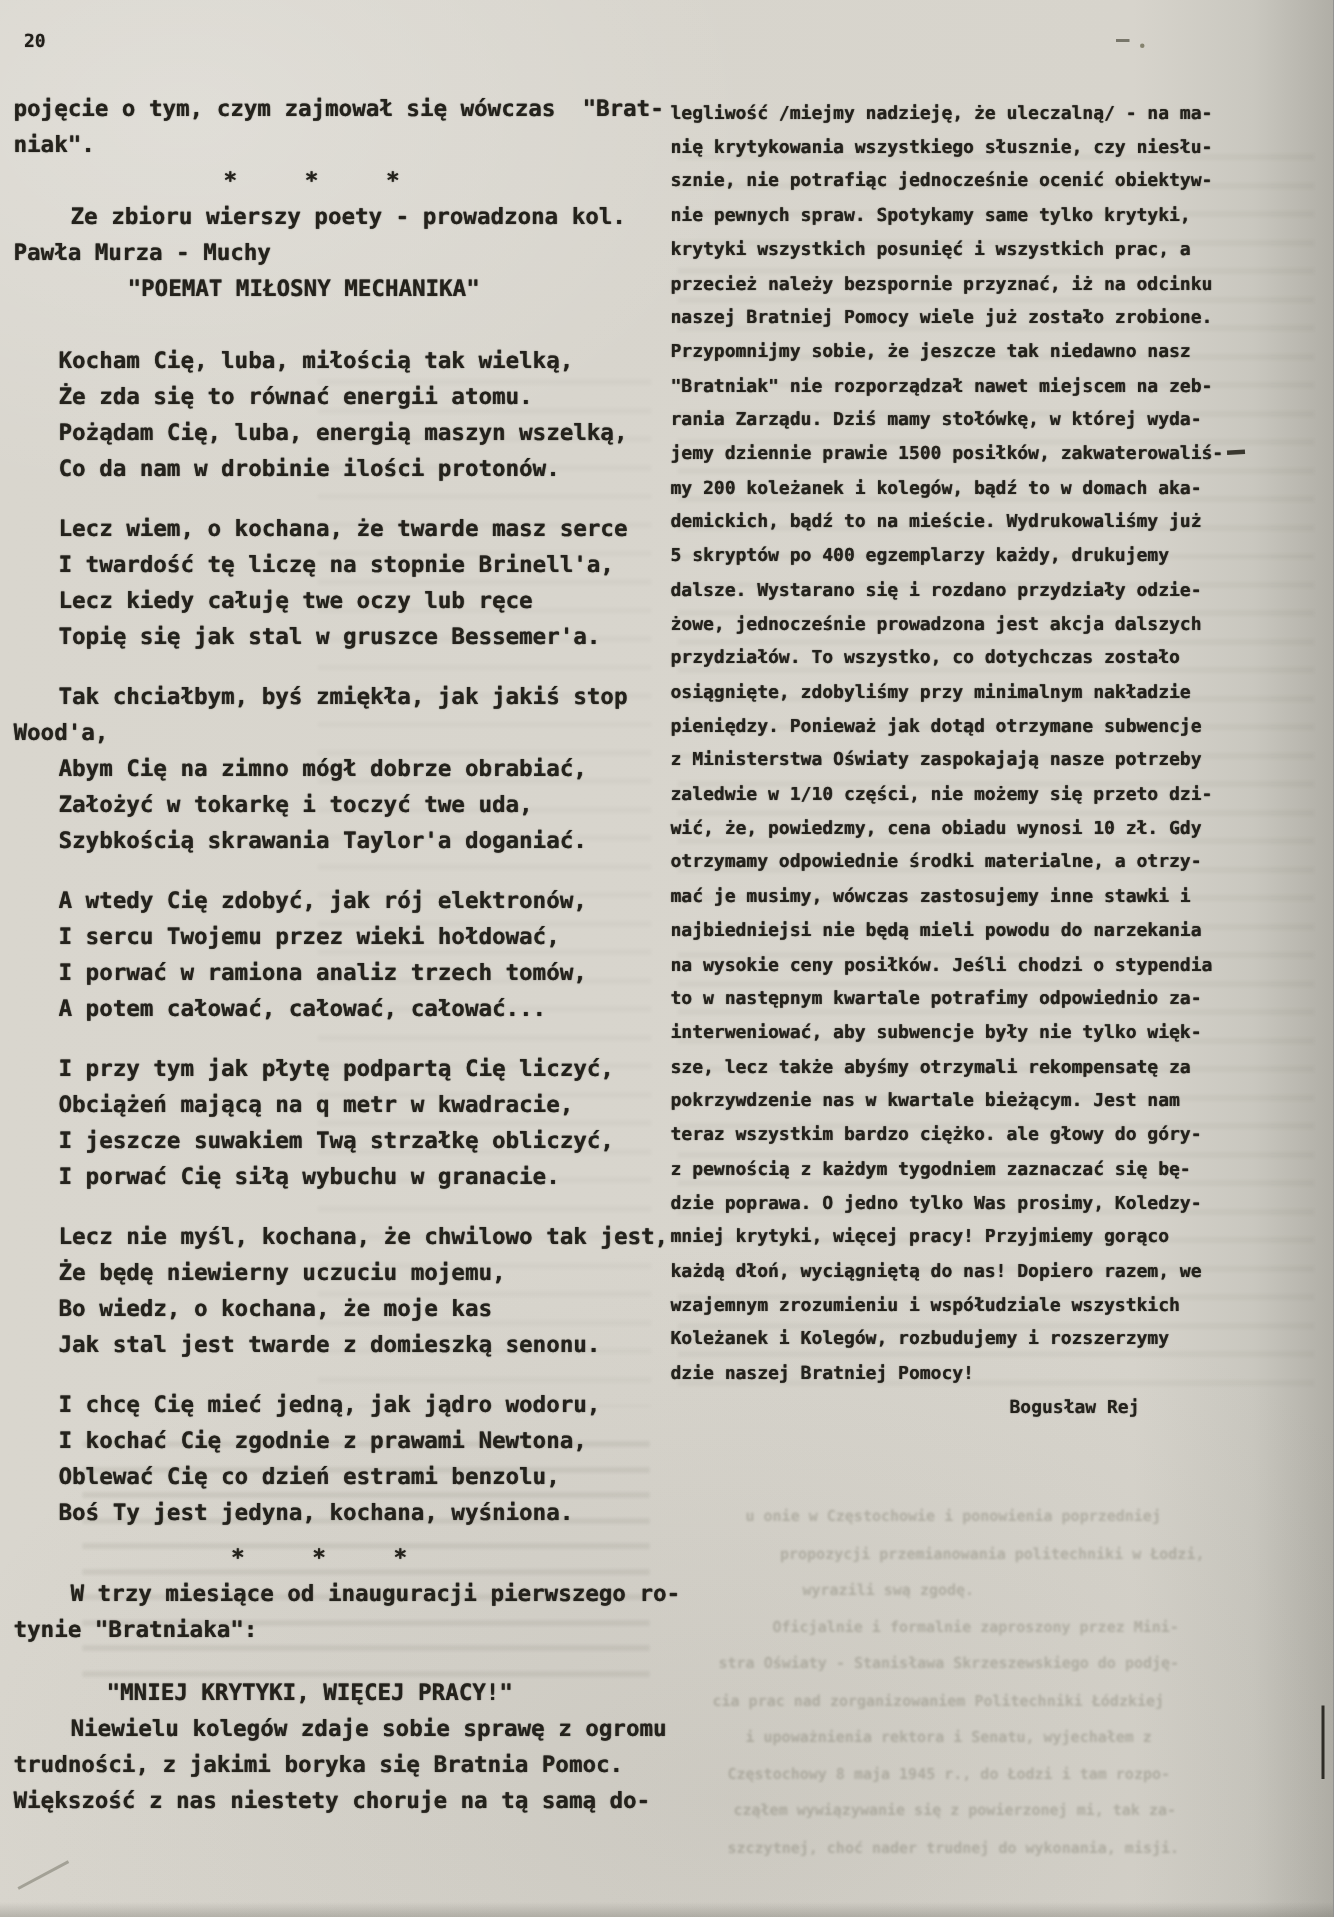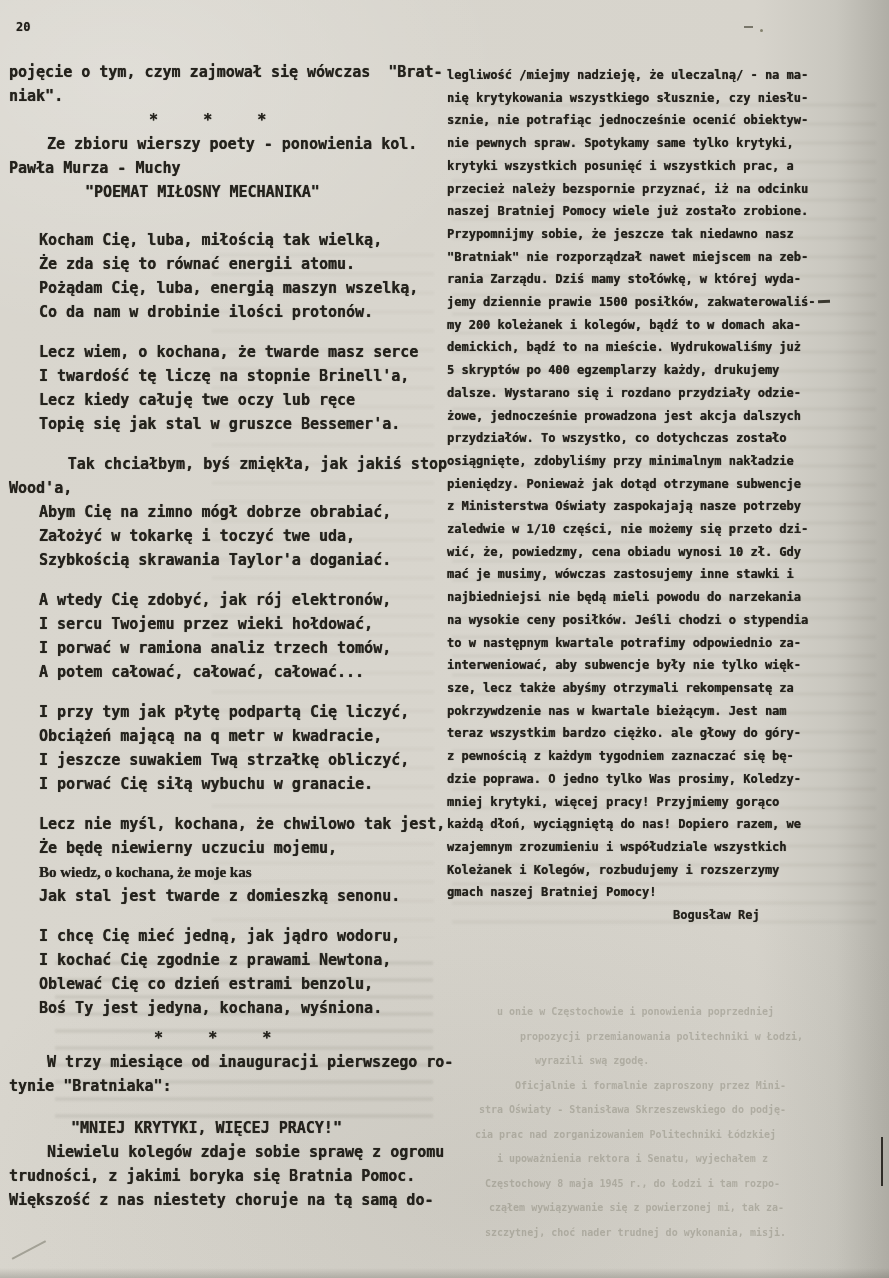--- a/index.html
+++ b/index.html
@@ -62,47 +62,47 @@
       <div class="ghost-line" style="padding-left: 14px;">cząłem wywiązywanie się z powierzonej mi, tak za-</div>
       <div class="ghost-line" style="padding-left: 10px;">szczytnej, choć nader trudnej do wykonania, misji.</div>
     </div>
 
   <div class="pageno">20</div>
 
   <div class="col col-left" id="leftCol">
       <div class="tl">pojęcie o tym, czym zajmował się wówczas  "Brat-</div>
       <div class="tl">niak".</div>
       <div class="tl" style="padding-left: 140px;">*     *     *</div>
-      <div class="tl" style="padding-left: 38px;">Ze zbioru wierszy poety - ponowienia kol.</div>
+      <div class="tl" style="padding-left: 38px;">Ze zbioru wierszy poety - prowadzona kol.</div>
       <div class="tl">Pawła Murza - Muchy</div>
       <div class="tl" style="padding-left: 76px;">"POEMAT MIŁOSNY MECHANIKA"</div>
       <div class="tl" style="padding-left: 30px; margin-top: 24px;">Kocham Cię, luba, miłością tak wielką,</div>
       <div class="tl" style="padding-left: 30px;">Że zda się to równać energii atomu.</div>
       <div class="tl" style="padding-left: 30px;">Pożądam Cię, luba, energią maszyn wszelką,</div>
       <div class="tl" style="padding-left: 30px;">Co da nam w drobinie ilości protonów.</div>
       <div class="tl" style="padding-left: 30px; margin-top: 16px;">Lecz wiem, o kochana, że twarde masz serce</div>
       <div class="tl" style="padding-left: 30px;">I twardość tę liczę na stopnie Brinell'a,</div>
       <div class="tl" style="padding-left: 30px;">Lecz kiedy całuję twe oczy lub ręce</div>
       <div class="tl" style="padding-left: 30px;">Topię się jak stal w gruszce Bessemer'a.</div>
-      <div class="tl" style="padding-left: 30px; margin-top: 16px; text-align: right;">Tak chciałbym, byś zmiękła, jak jakiś stop</div>
+      <div class="tl" style="padding-left: 30px; margin-top: 16px;">Tak chciałbym, byś zmiękła, jak jakiś stop</div>
       <div class="tl">Wood'a,</div>
       <div class="tl" style="padding-left: 30px;">Abym Cię na zimno mógł dobrze obrabiać,</div>
       <div class="tl" style="padding-left: 30px;">Założyć w tokarkę i toczyć twe uda,</div>
       <div class="tl" style="padding-left: 30px;">Szybkością skrawania Taylor'a doganiać.</div>
       <div class="tl" style="padding-left: 30px; margin-top: 16px;">A wtedy Cię zdobyć, jak rój elektronów,</div>
       <div class="tl" style="padding-left: 30px;">I sercu Twojemu przez wieki hołdować,</div>
       <div class="tl" style="padding-left: 30px;">I porwać w ramiona analiz trzech tomów,</div>
       <div class="tl" style="padding-left: 30px;">A potem całować, całować, całować...</div>
       <div class="tl" style="padding-left: 30px; margin-top: 16px;">I przy tym jak płytę podpartą Cię liczyć,</div>
       <div class="tl" style="padding-left: 30px;">Obciążeń mającą na q metr w kwadracie,</div>
       <div class="tl" style="padding-left: 30px;">I jeszcze suwakiem Twą strzałkę obliczyć,</div>
       <div class="tl" style="padding-left: 30px;">I porwać Cię siłą wybuchu w granacie.</div>
       <div class="tl" style="padding-left: 30px; margin-top: 16px;">Lecz nie myśl, kochana, że chwilowo tak jest,</div>
       <div class="tl" style="padding-left: 30px;">Że będę niewierny uczuciu mojemu,</div>
-      <div class="tl" style="padding-left: 30px; font-family: Liberation Serif, serif;">Bo wiedz, o kochana, że moje kas</div>
+      <div class="tl" style="padding-left: 30px;">Bo wiedz, o kochana, że moje kas</div>
       <div class="tl" style="padding-left: 30px;">Jak stal jest twarde z domieszką senonu.</div>
       <div class="tl" style="padding-left: 30px; margin-top: 16px;">I chcę Cię mieć jedną, jak jądro wodoru,</div>
       <div class="tl" style="padding-left: 30px;">I kochać Cię zgodnie z prawami Newtona,</div>
       <div class="tl" style="padding-left: 30px;">Oblewać Cię co dzień estrami benzolu,</div>
       <div class="tl" style="padding-left: 30px;">Boś Ty jest jedyna, kochana, wyśniona.</div>
       <div class="tl" style="padding-left: 145px; margin-top: 6px;">*     *     *</div>
       <div class="tl" style="padding-left: 38px;">W trzy miesiące od inauguracji pierwszego ro-</div>
       <div class="tl">tynie "Bratniaka":</div>
       <div class="tl" style="padding-left: 62px; margin-top: 18px;">"MNIEJ KRYTYKI, WIĘCEJ PRACY!"</div>
       <div class="tl" style="padding-left: 38px;">Niewielu kolegów zdaje sobie sprawę z ogromu</div>
@@ -127,35 +127,36 @@
         <div class="tl">demickich, bądź to na mieście. Wydrukowaliśmy już</div>
         <div class="tl">5 skryptów po 400 egzemplarzy każdy, drukujemy</div>
         <div class="tl">dalsze. Wystarano się i rozdano przydziały odzie-</div>
         <div class="tl">żowe, jednocześnie prowadzona jest akcja dalszych</div>
         <div class="tl">przydziałów. To wszystko, co dotychczas zostało</div>
         <div class="tl">osiągnięte, zdobyliśmy przy minimalnym nakładzie</div>
         <div class="tl">pieniędzy. Ponieważ jak dotąd otrzymane subwencje</div>
         <div class="tl">z Ministerstwa Oświaty zaspokajają nasze potrzeby</div>
         <div class="tl">zaledwie w 1/10 części, nie możemy się przeto dzi-</div>
         <div class="tl">wić, że, powiedzmy, cena obiadu wynosi 10 zł. Gdy</div>
+        <div class="tl">otrzymamy odpowiednie środki materialne, a otrzy-</div>
         <div class="tl">mać je musimy, wówczas zastosujemy inne stawki i</div>
         <div class="tl">najbiedniejsi nie będą mieli powodu do narzekania</div>
         <div class="tl">na wysokie ceny posiłków. Jeśli chodzi o stypendia</div>
         <div class="tl">to w następnym kwartale potrafimy odpowiednio za-</div>
         <div class="tl">interweniować, aby subwencje były nie tylko więk-</div>
         <div class="tl">sze, lecz także abyśmy otrzymali rekompensatę za</div>
         <div class="tl">pokrzywdzenie nas w kwartale bieżącym. Jest nam</div>
         <div class="tl">teraz wszystkim bardzo ciężko. ale głowy do góry-</div>
         <div class="tl">z pewnością z każdym tygodniem zaznaczać się bę-</div>
         <div class="tl">dzie poprawa. O jedno tylko Was prosimy, Koledzy-</div>
         <div class="tl">mniej krytyki, więcej pracy! Przyjmiemy gorąco</div>
         <div class="tl">każdą dłoń, wyciągniętą do nas! Dopiero razem, we</div>
         <div class="tl">wzajemnym zrozumieniu i współudziale wszystkich</div>
         <div class="tl">Koleżanek i Kolegów, rozbudujemy i rozszerzymy</div>
-        <div class="tl">gmach naszej Bratniej Pomocy!</div>
+        <div class="tl">dzie naszej Bratniej Pomocy!</div>
       </div>
     <div class="signature">Bogusław Rej</div>
   </div>
 
   <div class="mark-dash"></div>
   <div class="mark-vline"></div>
   <div class="mark-topdash"></div>
   <div class="mark-topdot"></div>
   <div class="mark-scratch"></div>
 

